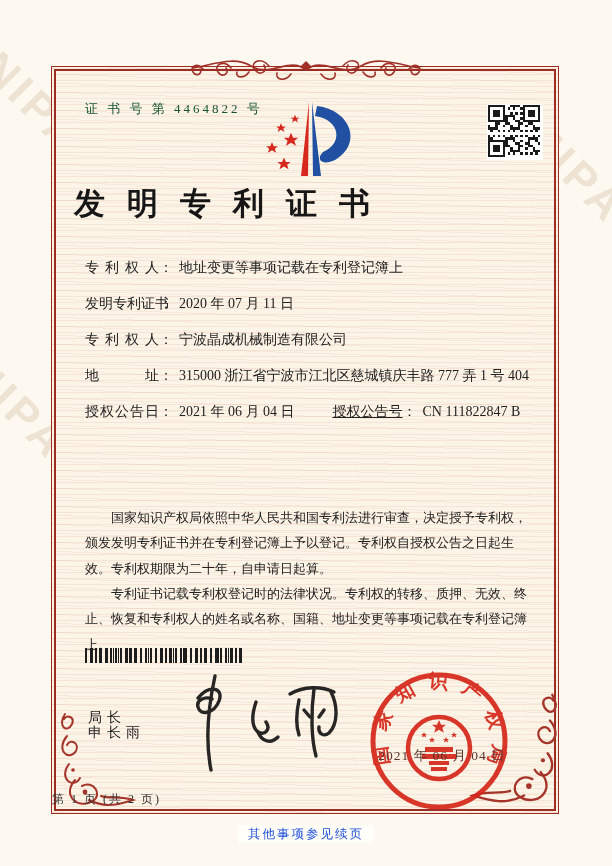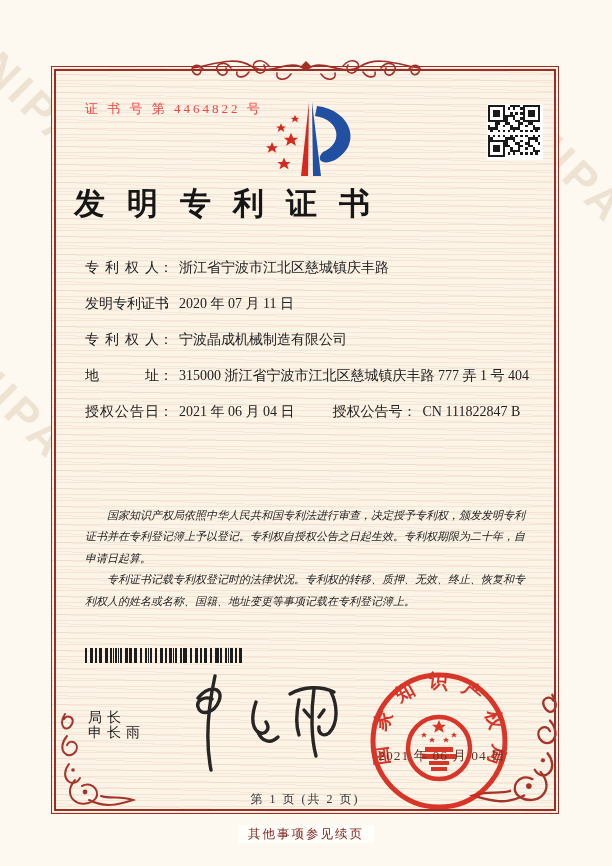--- a/index.html
+++ b/index.html
@@ -11,52 +11,52 @@
       font-weight:bold;font-size:44px;letter-spacing:5px;color:rgba(178,140,96,0.20);
       transform:rotate(45deg);transform-origin:left top;z-index:0;pointer-events:none;}
   
   .frame{left:51px;top:66px;width:506px;height:746px;border:1px solid #9b2d23;z-index:1;
          background:
            repeating-linear-gradient(0deg, rgba(205,130,105,0.14) 0 1px, transparent 1px 6px),
            repeating-linear-gradient(2deg, rgba(205,130,105,0.10) 0 1px, transparent 1px 9px),
            #fcf4e7;}
   .frame-inner{position:absolute;left:2px;top:2px;right:2px;bottom:2px;border:2px solid #9b2d23;}
   
-  .certno{left:85px;top:100px;font-size:13px;letter-spacing:3px;color:#ef4444;z-index:3;}
+  .certno{left:85px;top:100px;font-size:13px;letter-spacing:3px;color:#14532d;z-index:3;}
   .logo{left:243px;top:96px;width:126px;height:84px;z-index:3;}
   .qr{left:487px;top:104px;width:54px;height:54px;z-index:3;background:#fff;padding:1px;}
   .title{left:52px;top:183px;width:506px;font-size:31px;font-weight:bold;
          letter-spacing:22px;text-indent:22px;color:#161616;z-index:3;}
   
   .fields{left:85px;top:257px;width:450px;font-size:14px;z-index:3;}
   .frow{margin-bottom:14px;line-height:22px;white-space:nowrap;}
   .flabel{display:inline-block;width:74px;text-align:justify;text-align-last:justify;}
   .fcolon{margin-right:6px;}
-  .fgrant{margin-left:38px;}
-  
-  .paras{left:85px;top:505px;width:448px;font-size:11px;line-height:1.95;z-index:3;font-style:italic;}
+  .fgrant{margin-left:38px;text-decoration:underline;}
+  
+  .paras{left:85px;top:505px;width:448px;font-size:13px;line-height:1.95;z-index:3;}
   .paras p{margin:0;text-indent:2em;}
   
   .barcode{left:85px;top:648px;width:160px;height:15px;z-index:3;background-image:
     repeating-linear-gradient(90deg,#1d1d1d 0 2px,transparent 2px 5px),
     repeating-linear-gradient(90deg,#1d1d1d 0 1px,transparent 1px 7px),
     repeating-linear-gradient(90deg,#1d1d1d 0 1px,transparent 1px 11px);}
   
   .signer-title{left:88px;top:709px;font-size:14px;letter-spacing:5px;z-index:4;}
   .signer-name{left:88px;top:724px;font-size:14px;letter-spacing:5px;z-index:4;}
   .signature{left:158px;top:666px;width:190px;height:108px;z-index:5;}
   
   .seal{left:368px;top:670px;width:142px;height:142px;z-index:4;opacity:.93;}
   .seal-date{left:368px;top:747px;width:148px;font-size:13.5px;letter-spacing:1px;
              color:#5d352c;z-index:6;text-align:center;white-space:nowrap;}
   
-  .pageinfo{left:52px;top:791px;width:506px;text-align:center;font-size:12px;
+  .pageinfo{left:52px;top:791px;width:506px;font-size:12px;
             letter-spacing:2px;z-index:3;color:#333;}
   .contnote{left:0;top:826px;width:612px;text-align:center;font-size:12.5px;
-            letter-spacing:2px;z-index:3;color:#7f1d1d;}
+            letter-spacing:2px;z-index:3;color:#1d4ed8;}
   .contnote span{background:#fffef8;padding:2px 10px;}
   .orn{z-index:2;pointer-events:none;}
 </style>
 </head>
 <body>
 
 <div class="wm" style="left:-18px;top:16px;">CNIPA</div>
 <div class="wm" style="left:-34px;top:322px;">CNIPA</div>
 <div class="wm" style="left:232px;top:212px;">CNIPA</div>
 <div class="wm" style="left:352px;top:282px;">CNIPA</div>
@@ -332,21 +332,21 @@
       <rect x="4" y="20" width="1" height="1" fill="#1a1a1a"></rect>
       <rect x="5" y="20" width="1" height="1" fill="#1a1a1a"></rect>
       <rect x="6" y="20" width="1" height="1" fill="#1a1a1a"></rect>
     </svg>
 </div>
 
 <div class="abs title">发明专利证书</div>
 
 <div class="abs fields">
   <div class="frow">
-    <span class="flabel">专利权人</span><span class="fcolon">：</span><span>浙江省宁波市江北区慈城镇庆丰路</span>
+    <span class="flabel">专利权人</span><span class="fcolon">：</span><span>地址变更等事项记载在专利登记簿上</span>
   </div>
   <div class="frow">
     <span class="flabel">发明专利证书</span><span class="fcolon">：</span><span>2020 年 07 月 11 日</span>
   </div>
   <div class="frow">
     <span class="flabel">专利权人</span><span class="fcolon">：</span><span>宁波晶成机械制造有限公司</span>
   </div>
   <div class="frow">
     <span class="flabel">地址</span><span class="fcolon">：</span><span>315000 浙江省宁波市江北区慈城镇庆丰路 777 弄 1 号 404</span>
   </div>

